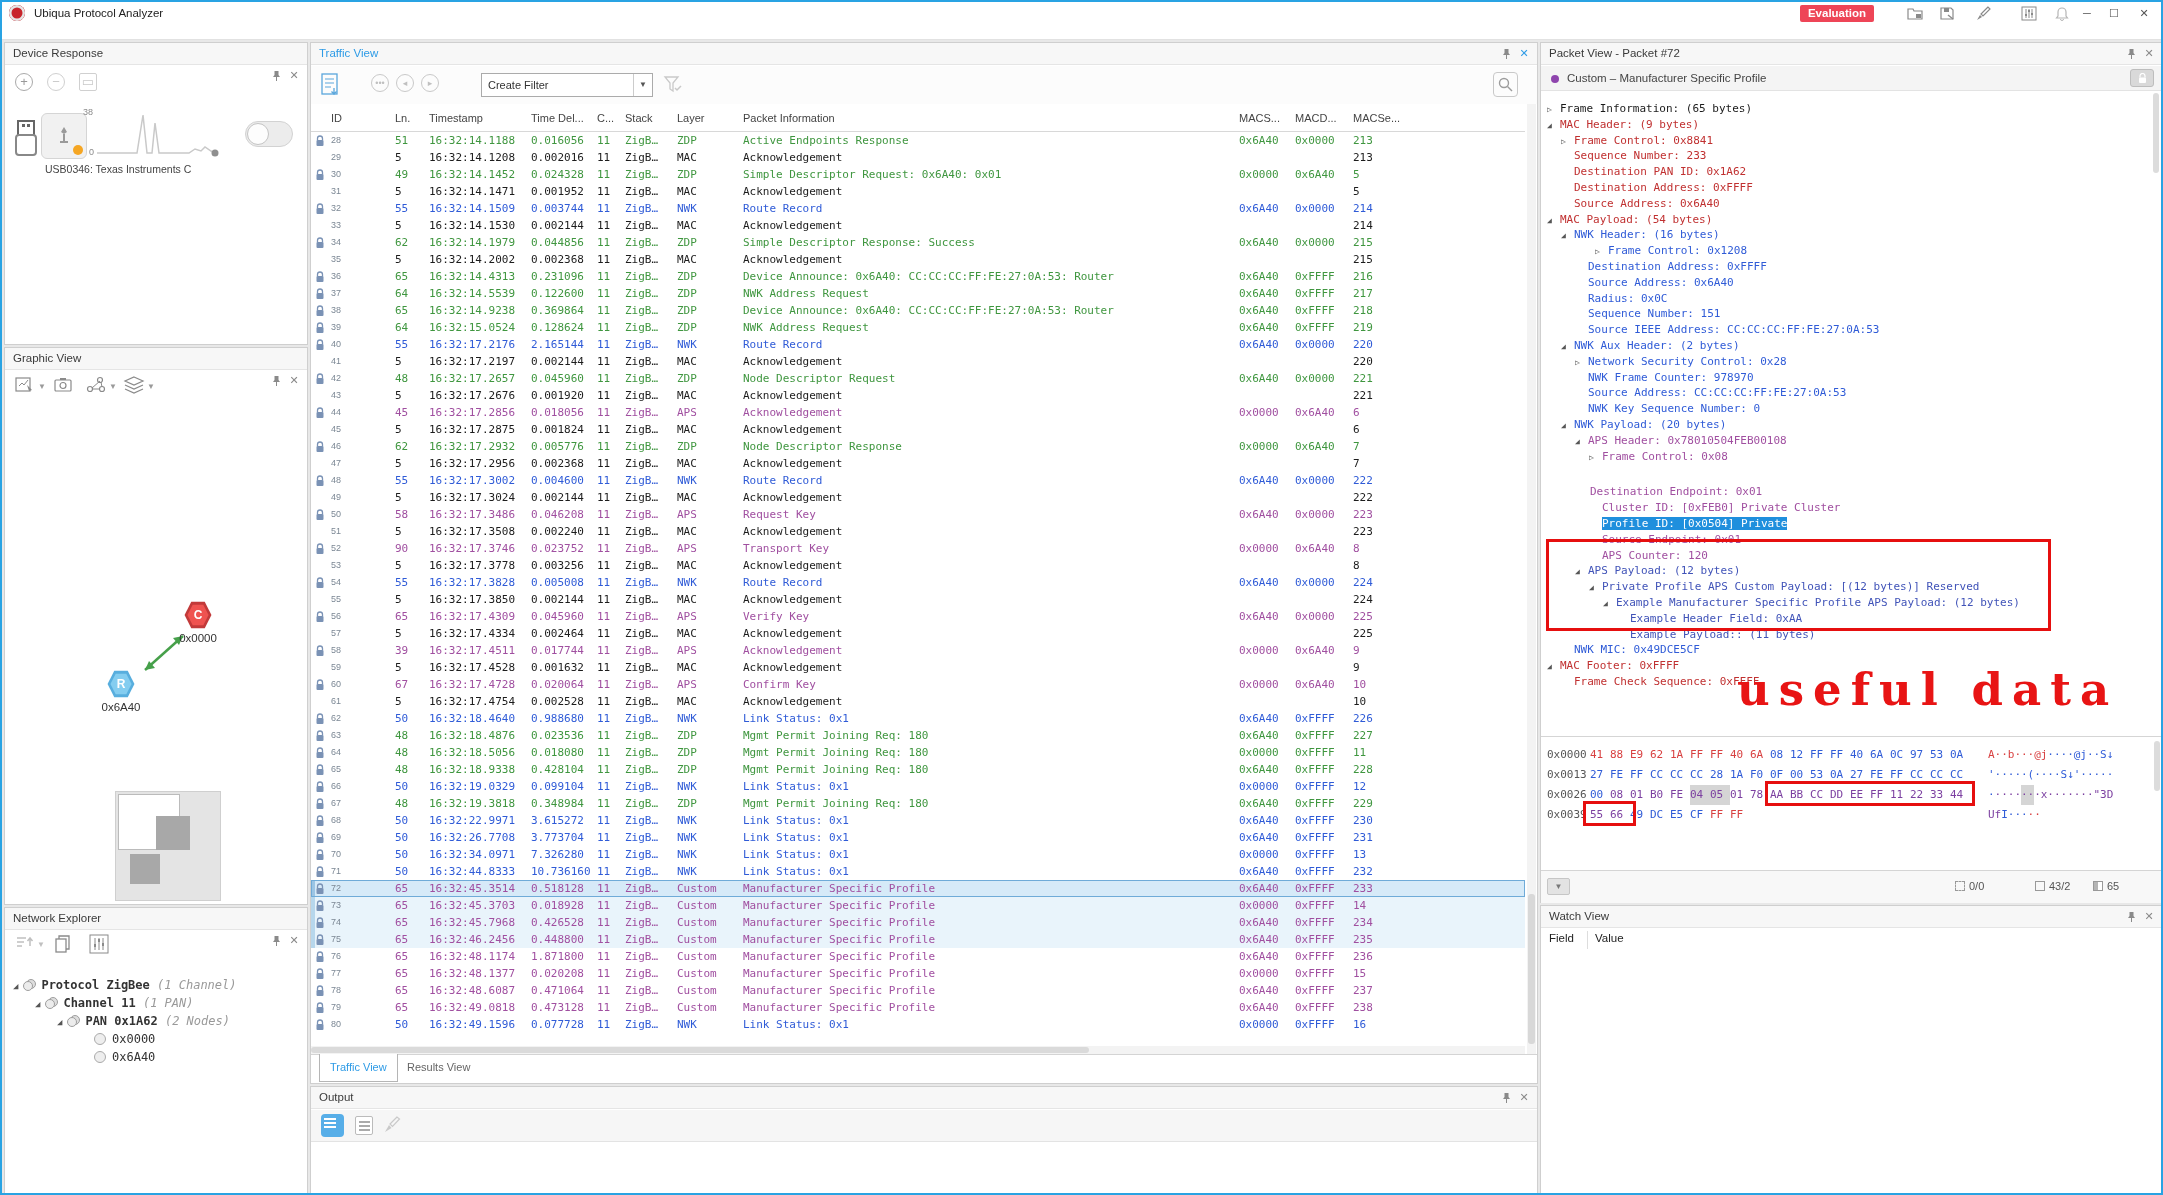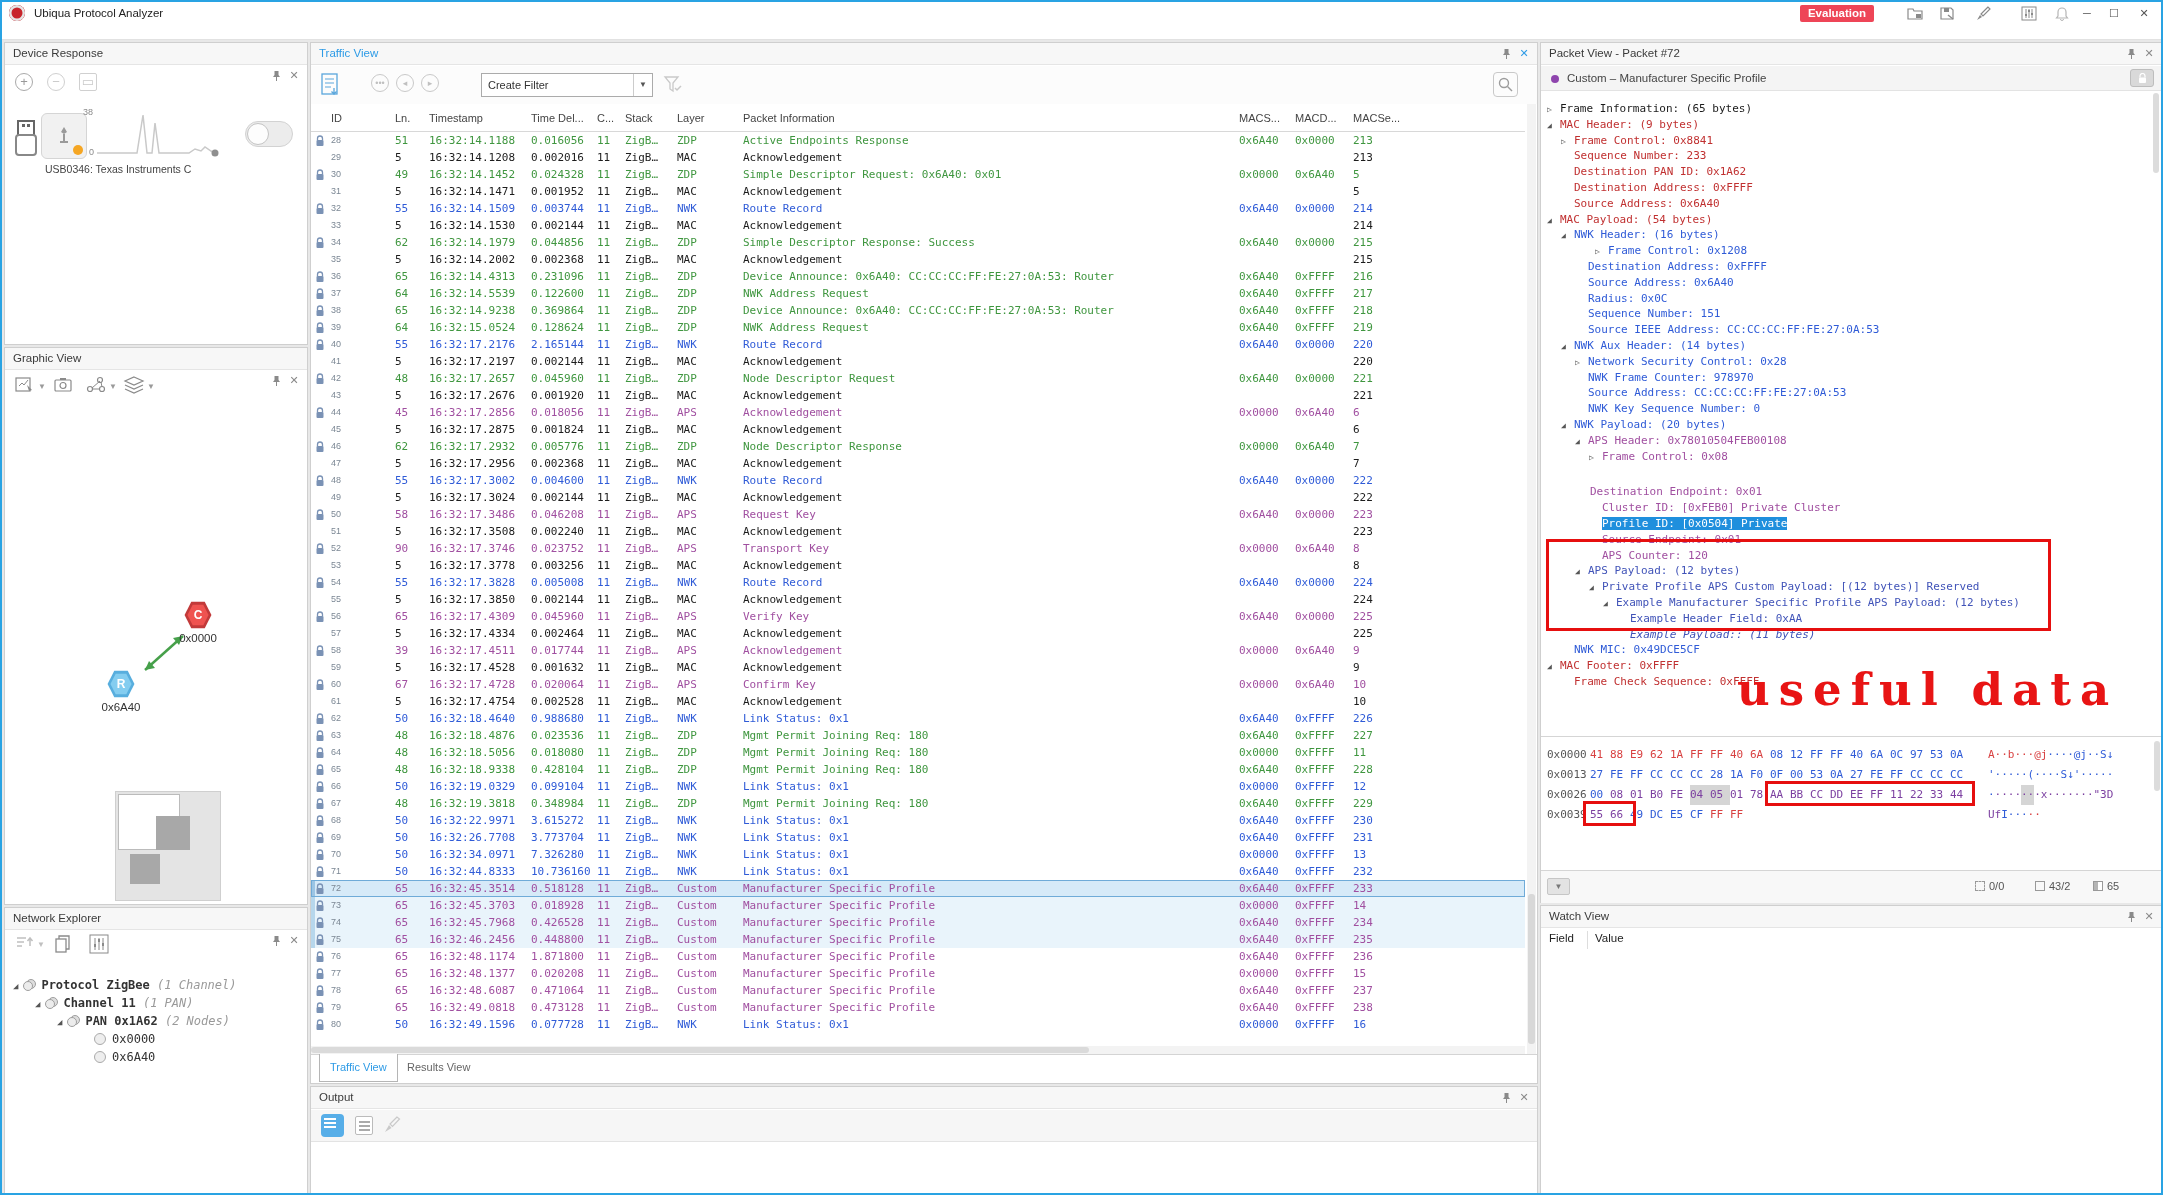--- a/index.html
+++ b/index.html
@@ -1430,38 +1430,38 @@
         <div class="ptline tr" style="padding-left: 20px;"><span class="ptarrow"></span><span>Destination Address: 0xFFFF</span></div>
         <div class="ptline tr" style="padding-left: 20px;"><span class="ptarrow"></span><span>Source Address: 0x6A40</span></div>
         <div class="ptline tr" style="padding-left: 6px;"><span class="ptarrow">◢</span><span>MAC Payload: (54 bytes)</span></div>
         <div class="ptline tb" style="padding-left: 20px;"><span class="ptarrow">◢</span><span>NWK Header: (16 bytes)</span></div>
         <div class="ptline tb" style="padding-left: 34px; margin-left: 20px;"><span class="ptarrow">▷</span><span>Frame Control: 0x1208</span></div>
         <div class="ptline tb" style="padding-left: 34px;"><span class="ptarrow"></span><span>Destination Address: 0xFFFF</span></div>
         <div class="ptline tb" style="padding-left: 34px;"><span class="ptarrow"></span><span>Source Address: 0x6A40</span></div>
         <div class="ptline tb" style="padding-left: 34px;"><span class="ptarrow"></span><span>Radius: 0x0C</span></div>
         <div class="ptline tb" style="padding-left: 34px;"><span class="ptarrow"></span><span>Sequence Number: 151</span></div>
         <div class="ptline tb" style="padding-left: 34px;"><span class="ptarrow"></span><span>Source IEEE Address: CC:CC:CC:FF:FE:27:0A:53</span></div>
-        <div class="ptline tb" style="padding-left: 20px;"><span class="ptarrow">◢</span><span>NWK Aux Header: (14 bytes)</span></div>
+        <div class="ptline tb" style="padding-left: 20px;"><span class="ptarrow">◢</span><span>NWK Aux Header: (2 bytes)</span></div>
         <div class="ptline tb" style="padding-left: 34px;"><span class="ptarrow">▷</span><span>Network Security Control: 0x28</span></div>
         <div class="ptline tb" style="padding-left: 34px;"><span class="ptarrow"></span><span>NWK Frame Counter: 978970</span></div>
         <div class="ptline tb" style="padding-left: 34px;"><span class="ptarrow"></span><span>Source Address: CC:CC:CC:FF:FE:27:0A:53</span></div>
         <div class="ptline tb" style="padding-left: 34px;"><span class="ptarrow"></span><span>NWK Key Sequence Number: 0</span></div>
         <div class="ptline tb" style="padding-left: 20px;"><span class="ptarrow">◢</span><span>NWK Payload: (20 bytes)</span></div>
         <div class="ptline tp" style="padding-left: 34px;"><span class="ptarrow">◢</span><span>APS Header: 0x78010504FEB00108</span></div>
         <div class="ptline tp" style="padding-left: 48px;"><span class="ptarrow">▷</span><span>Frame Control: 0x08</span></div>
         <div class="ptline tp" style="padding-left: 36px; margin-top: 20px;"><span class="ptarrow"></span><span>Destination Endpoint: 0x01</span></div>
         <div class="ptline tp" style="padding-left: 48px;"><span class="ptarrow"></span><span>Cluster ID: [0xFEB0] Private Cluster</span></div>
         <div class="ptline tp" style="padding-left: 48px;"><span class="ptarrow"></span><span class="ptsel">Profile ID: [0x0504] Private</span></div>
         <div class="ptline tp" style="padding-left: 48px;"><span class="ptarrow"></span><span>Source Endpoint: 0x01</span></div>
         <div class="ptline tp" style="padding-left: 48px;"><span class="ptarrow"></span><span>APS Counter: 120</span></div>
         <div class="ptline ti" style="padding-left: 34px;"><span class="ptarrow">◢</span><span>APS Payload: (12 bytes)</span></div>
         <div class="ptline ti" style="padding-left: 48px;"><span class="ptarrow">◢</span><span>Private Profile APS Custom Payload: [(12 bytes)] Reserved</span></div>
         <div class="ptline ti" style="padding-left: 62px;"><span class="ptarrow">◢</span><span>Example Manufacturer Specific Profile APS Payload: (12 bytes)</span></div>
         <div class="ptline ti" style="padding-left: 76px;"><span class="ptarrow"></span><span>Example Header Field: 0xAA</span></div>
-        <div class="ptline ti" style="padding-left: 76px; font-style: italic;"><span class="ptarrow"></span><span>Example Payload:: (11 bytes)</span></div>
+        <div class="ptline ti" style="padding-left: 76px;"><span class="ptarrow"></span><span>Example Payload:: (11 bytes)</span></div>
         <div class="ptline tb" style="padding-left: 20px;"><span class="ptarrow"></span><span>NWK MIC: 0x49DCE5CF</span></div>
         <div class="ptline tr" style="padding-left: 6px;"><span class="ptarrow">◢</span><span>MAC Footer: 0xFFFF</span></div>
         <div class="ptline tr" style="padding-left: 20px;"><span class="ptarrow"></span><span>Frame Check Sequence: 0xFFFF</span></div>
       </div>
     <div id="pv-treescroll"></div>
 
     <div class="redbox" style="left:5px; top:496px; width:505px; height:92px;"></div>
     <div id="useful" style="left:196px; top:620px;">useful data</div>
 
     <div id="hexpanel">
@@ -1489,21 +1489,21 @@
           </div>
         </div>
       <div id="hexscroll"></div>
 
       <div class="redbox" style="left:224px; top:44px; width:210px; height:25px;"></div>
       <div class="redbox" style="left:42px; top:64px; width:53px; height:25px;"></div>
     </div>
 
     <div id="pv-status">
       <div id="pv-dropbtn">▼</div>
-      <div class="cnt" style="left:434px;text-align:right;"><span class="cnt-ico dash"></span><span>0/0</span></div>
+      <div class="cnt" style="left:414px;text-align:right;"><span class="cnt-ico dash"></span><span>0/0</span></div>
       <div class="cnt" style="left:494px;"><span class="cnt-ico"></span><span>43/2</span></div>
       <div class="cnt" style="left:552px;"><span class="cnt-ico half"></span><span>65</span></div>
     </div>
   </div>
 
   <div class="panel" style="left:1538px; top:903px; width:623px; height:332px;">
     <div class="ptitle">Watch View</div>
     <div class="pin" style="right:24px; top:4px;">
         <svg width="9" height="12" viewBox="0 0 9 12">
           <path d="M2.5 1h4v4l1.5 2H1l1.5-2z" fill="#8a8a8a"></path>

